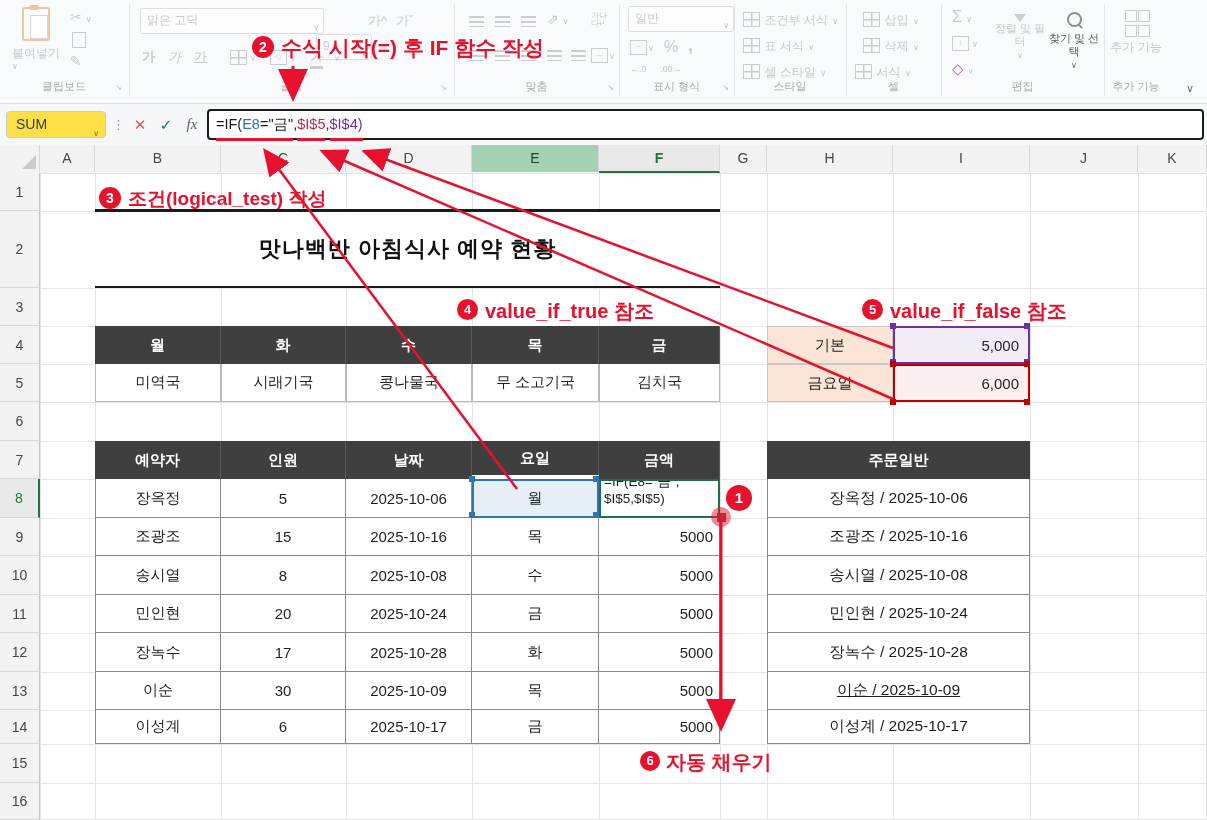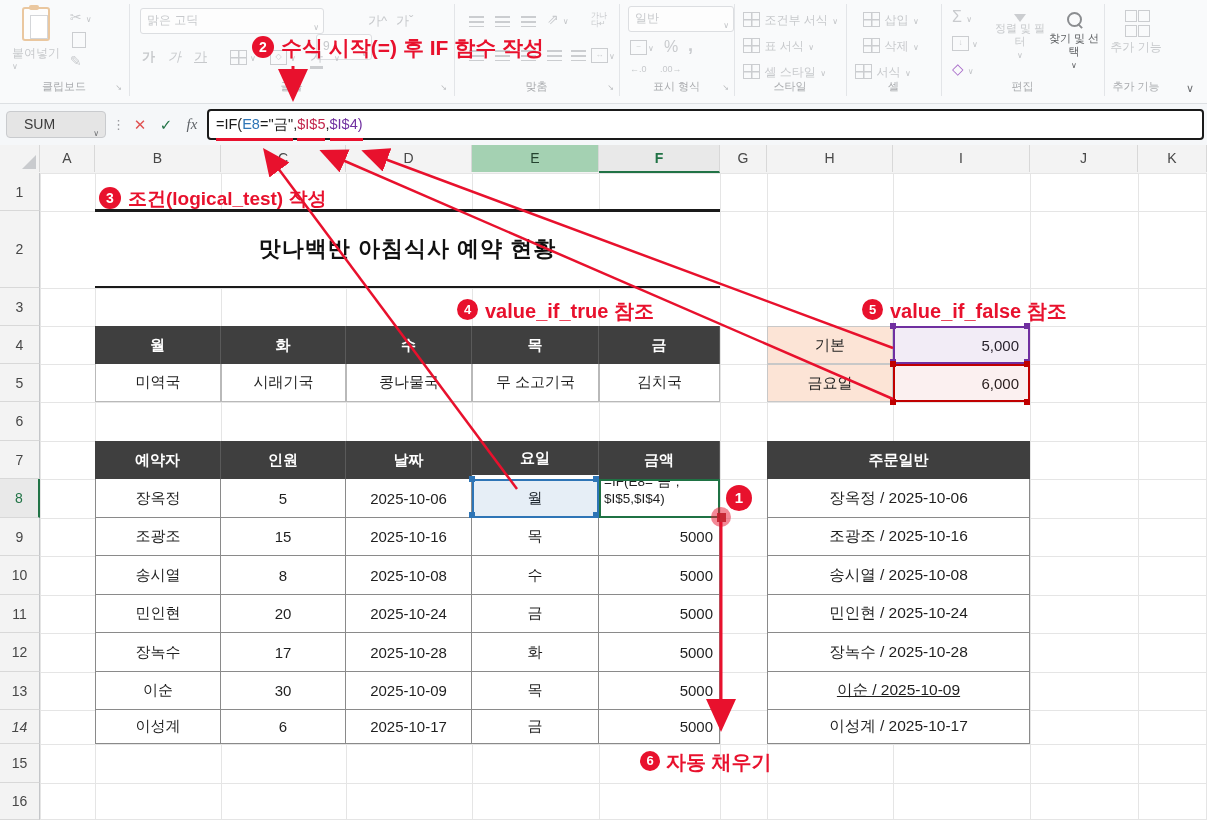--- a/index.html
+++ b/index.html
@@ -28,21 +28,21 @@
      linear-gradient(#CBCDD0,#CBCDD0) 50% 0/1.5px 100% no-repeat,
      linear-gradient(#CBCDD0,#CBCDD0) 0 50%/100% 1.5px no-repeat;}
   .stack-btn{position:absolute;width:52px;text-align:center;font-size:11px;line-height:13px;}
   .mag{width:11px;height:11px;border:2px solid #8B8D90;border-radius:50%;position:relative;margin:0 auto;}
   .mag:after{content:"";position:absolute;width:2px;height:6px;background:#8B8D90;left:10px;top:9px;transform:rotate(-45deg);}
   .funnel{width:0;height:0;border-left:6px solid transparent;border-right:6px solid transparent;border-top:8px solid #CBCDD0;margin:2px auto 0;}
   .grid4{display:grid;grid-template-columns:10px 10px;grid-gap:3px;margin:0 auto;width:23px;}
   .grid4 i{width:10px;height:10px;border:1.5px solid #CBCDD0;display:block;}
   
   .fbar{position:absolute;left:0;top:104px;width:1207px;height:41px;background:#F5F7F9;border-bottom:1px solid #D8DADD;}
-  .namebox{position:absolute;left:6px;top:7px;width:100px;height:27px;background:#e5e5e5;border:1px solid #C9CBCE;border-radius:4px;font-size:14px;color:#3A3A3A;line-height:25px;padding-left:17px;box-sizing:border-box;}
+  .namebox{position:absolute;left:6px;top:7px;width:100px;height:27px;background:#fde047;border:1px solid #C9CBCE;border-radius:4px;font-size:14px;color:#3A3A3A;line-height:25px;padding-left:9px;box-sizing:border-box;}
   .namebox .chev{position:absolute;right:6px;top:9px;color:#6D6F72;}
   .fbtn{position:absolute;top:7px;height:27px;line-height:27px;text-align:center;font-size:15px;}
   .finput{position:absolute;left:207px;top:5px;width:997px;height:31px;background:#fff;border:2px solid #1A1A1A;border-radius:4px;box-sizing:border-box;line-height:27px;font-size:14.5px;padding-left:7px;white-space:nowrap;}
   .fseg{display:inline-block;}
   .fseg.u{border-bottom:3px solid #E8112D;}
   
   .colhdr-strip{position:absolute;left:0;top:145px;width:1207px;height:28px;background:#F3F3F3;border-bottom:1px solid #C4C6C9;}
   .colhdr{position:absolute;top:0;height:27px;text-align:center;font-size:14px;color:#474747;line-height:27px;border-right:1px solid #D8D8D8;box-sizing:border-box;}
   .colhdr.sel{background:#A4D1B2;color:#24422F;}
   .colhdr.editcol{background:#E9E9E9;color:#217346;font-weight:bold;border-bottom:2.5px solid #217346;height:28px;}
@@ -245,21 +245,21 @@
       <div class="rowhdr" style="top: 326px; height: 38px;">4</div>
       <div class="rowhdr" style="top: 364px; height: 38px;">5</div>
       <div class="rowhdr" style="top: 402px; height: 39px;">6</div>
       <div class="rowhdr" style="top: 441px; height: 38px;">7</div>
       <div class="rowhdr sel" style="top: 479px; height: 39px;">8</div>
       <div class="rowhdr" style="top: 518px; height: 38px;">9</div>
       <div class="rowhdr" style="top: 556px; height: 39px;">10</div>
       <div class="rowhdr" style="top: 595px; height: 38px;">11</div>
       <div class="rowhdr" style="top: 633px; height: 39px;">12</div>
       <div class="rowhdr" style="top: 672px; height: 38px;">13</div>
-      <div class="rowhdr" style="top: 710px; height: 34px; font-style: italic;">14</div>
+      <div class="rowhdr" style="top: 710px; height: 34px;">14</div>
       <div class="rowhdr" style="top: 744px; height: 39px;">15</div>
       <div class="rowhdr" style="top: 783px; height: 37px;">16</div>
       <div class="gline" style="left: 40px; top: 173px; width: 1px; height: 647px;"></div>
       <div class="gline" style="left: 95px; top: 173px; width: 1px; height: 647px;"></div>
       <div class="gline" style="left: 221px; top: 173px; width: 1px; height: 647px;"></div>
       <div class="gline" style="left: 346px; top: 173px; width: 1px; height: 647px;"></div>
       <div class="gline" style="left: 472px; top: 173px; width: 1px; height: 647px;"></div>
       <div class="gline" style="left: 599px; top: 173px; width: 1px; height: 647px;"></div>
       <div class="gline" style="left: 720px; top: 173px; width: 1px; height: 647px;"></div>
       <div class="gline" style="left: 767px; top: 173px; width: 1px; height: 647px;"></div>
@@ -365,21 +365,21 @@
   <div class="handle" style="left:890px;top:359px;background:#7030A0;"></div>
   <div class="handle" style="left:1024px;top:359px;background:#7030A0;"></div>
 
   <div class="selov" style="left:893px;top:364px;width:137px;height:38px;border:2px solid #C00000;background:rgba(192,0,0,0.06);"></div>
   <div class="handle" style="left:890px;top:361px;background:#C00000;"></div>
   <div class="handle" style="left:1024px;top:361px;background:#C00000;"></div>
   <div class="handle" style="left:890px;top:399px;background:#C00000;"></div>
   <div class="handle" style="left:1024px;top:399px;background:#C00000;"></div>
 
   <div class="editcell">
-    <div class="ftext"><span>=IF(E8="금",</span><br><span>$I$5,$I$4)</span></div>
+    <div class="ftext"><span>=IF(E8="금",</span><br><span>$I$5,$I$5)</span></div>
   </div>
 
   <svg class="overlay" width="1207" height="820">
     <defs>
       <marker id="arw" markerWidth="11" markerHeight="10" refX="9" refY="5" orient="auto">
         <polygon points="0,0 11,5 0,10" fill="#E8112D"></polygon>
       </marker>
     </defs>
     <line x1="293" y1="66" x2="293" y2="96" stroke="#E8112D" stroke-width="3" marker-end="url(#arw)"></line>
     <line x1="517" y1="489" x2="266" y2="152" stroke="#E8112D" stroke-width="2.5" marker-end="url(#arw)"></line>

